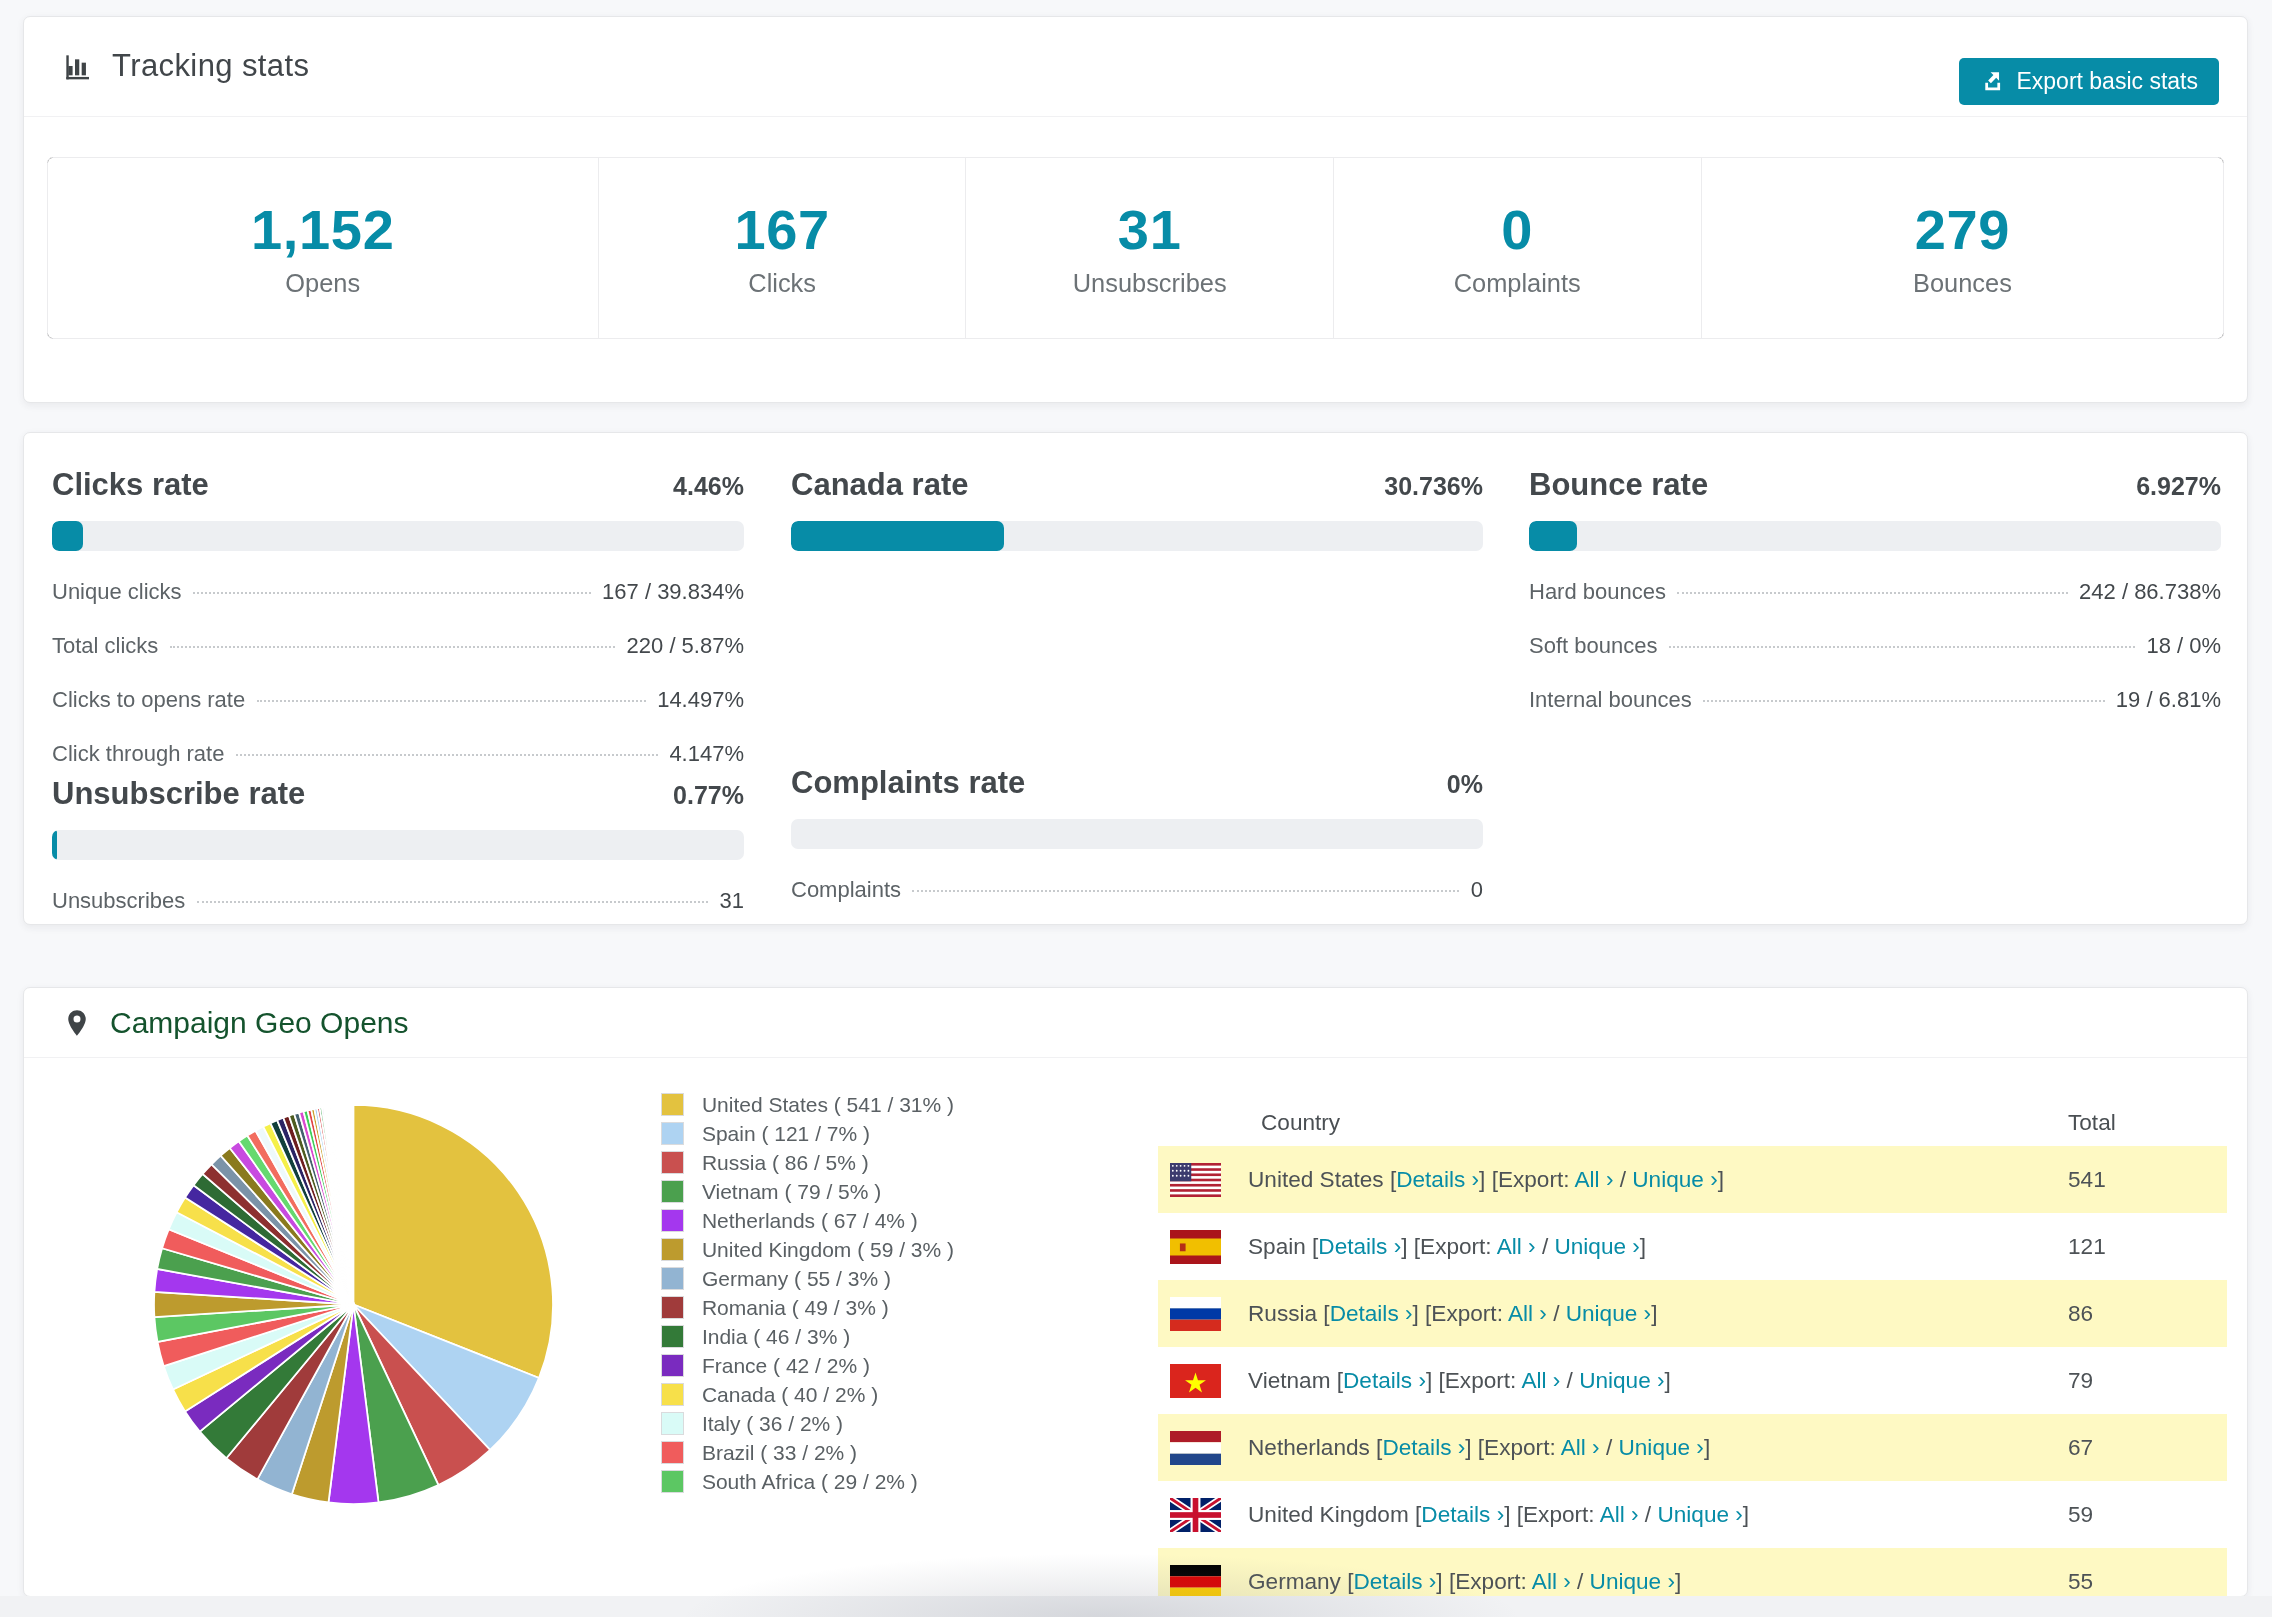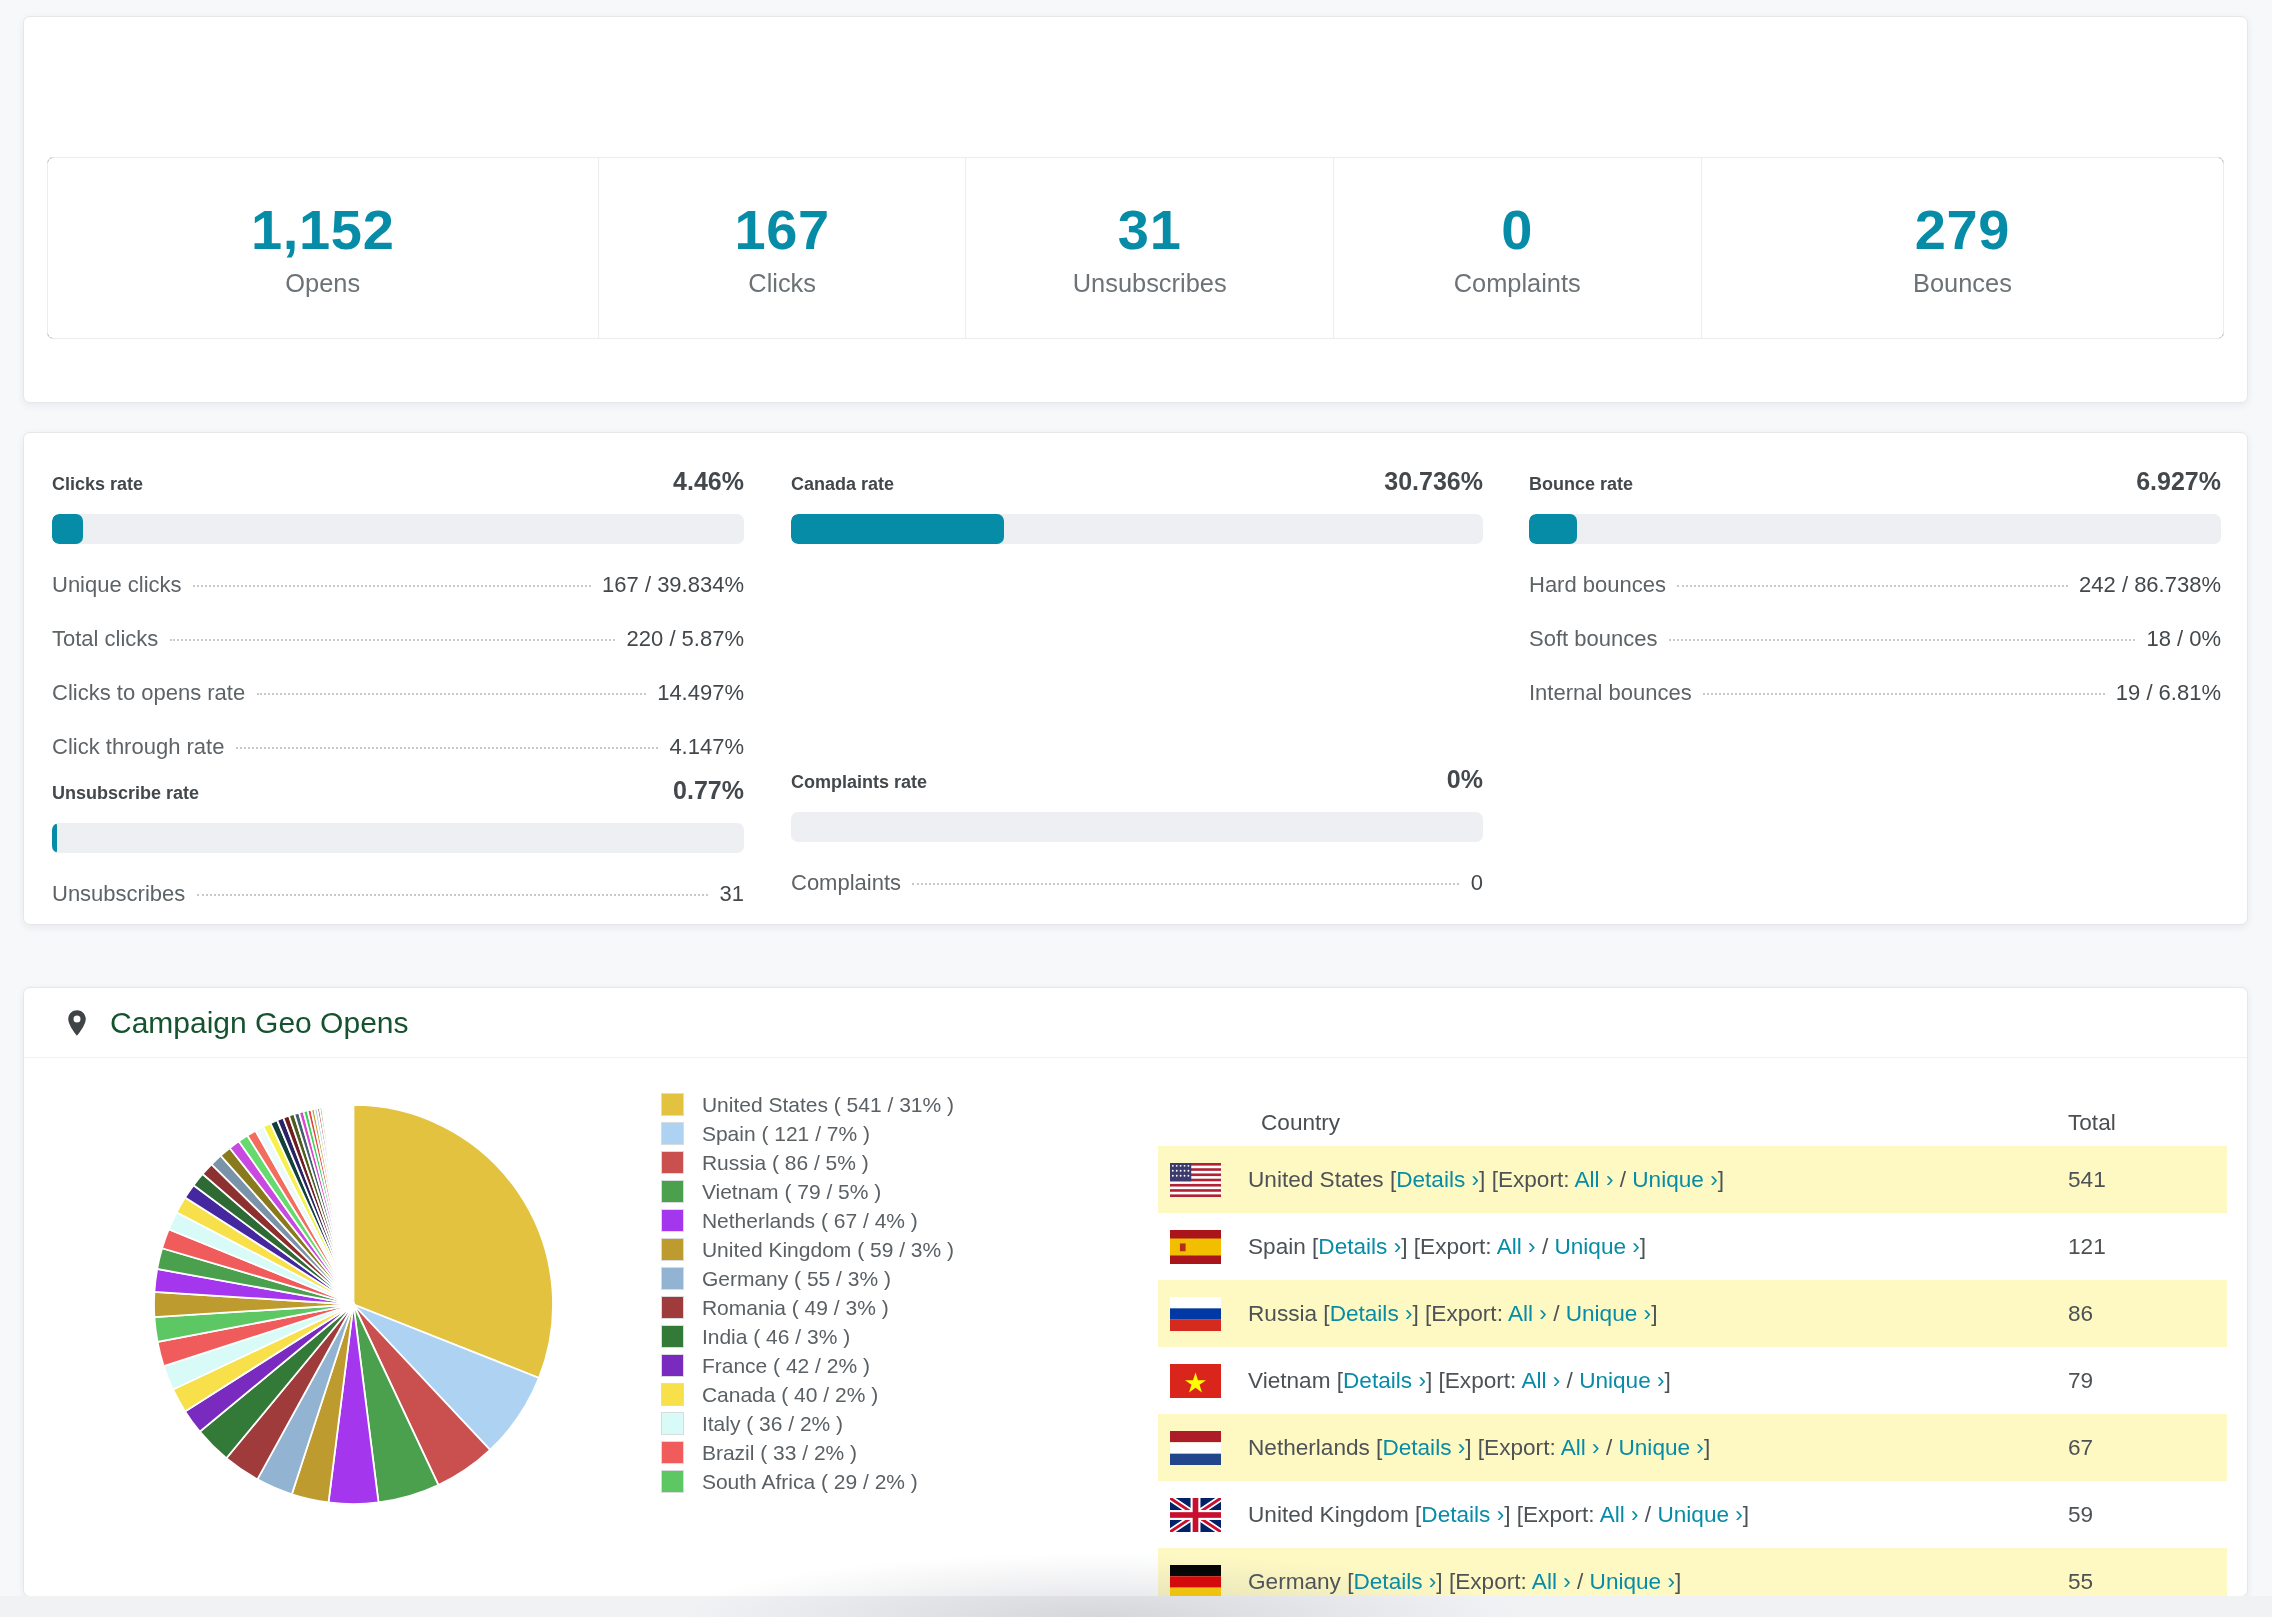--- a/index.html
+++ b/index.html
@@ -41,21 +41,21 @@
     display:flex;flex-direction:column;align-items:center;justify-content:center;
     border-right:0.7px solid #ececee;background:#fff;
   }
   .stat-box:last-child{border-right:none;}
   .stat-value{font-size:56px;font-weight:bold;color:#078ca7;letter-spacing:0.7px;}
   .stat-label{font-size:25.4px;color:#6c7276;margin-top:7px;}
   
   #card-rates{top:432px;height:493px;}
   .rate-col{position:absolute;width:692px;}
   .rate-head{display:flex;justify-content:space-between;align-items:baseline;}
-  .rate-title{font-size:18px;font-weight:bold;color:#43484c;}
+  .rate-title{font-size:31px;font-weight:bold;color:#43484c;}
   .rate-value{font-size:25px;font-weight:bold;color:#43484c;}
   .bar{height:30px;background:#edeff2;border-radius:7px;margin-top:18.4px;overflow:hidden;}
   .bar-fill{height:100%;background:#078ca7;border-radius:7px;}
   .rrows{margin-top:15.5px;}
   .rrow{display:flex;align-items:baseline;margin-top:28px;font-size:22px;}
   .rlabel{color:#5d6367;white-space:nowrap;}
   .rleader{flex:1;border-bottom:2.1px dotted #c7cacd;margin:0 11.3px;transform:translateY(-5px);}
   .rvalue{color:#43484c;white-space:nowrap;}
   
   #card-geo{top:987px;height:610px;overflow:hidden;}
@@ -87,20 +87,39 @@
   #bottom-blur{
     position:absolute;left:678px;top:1553px;width:847px;height:65px;
     background:radial-gradient(ellipse at 50% 100%, rgba(110,115,130,.22), rgba(110,115,130,0) 70%);
     pointer-events:none;
   }
 </style>
 </head>
 <body>
 
 <div class="card" id="card-tracking">
+  <div class="card-header">
+    <span class="hdr-icon">
+      <svg viewBox="0 0 24 24" width="32" height="32" fill="#3f4447">
+        <rect x="4" y="12" width="3.2" height="7"></rect>
+        <rect x="9" y="7" width="3.2" height="12"></rect>
+        <rect x="14" y="9.5" width="3.2" height="9.5"></rect>
+        <rect x="2.5" y="20.2" width="17" height="1.8"></rect>
+        <rect x="2.5" y="4" width="1.8" height="18"></rect>
+      </svg>
+    </span>
+    <span class="card-title">Tracking stats</span>
+    <button class="export-btn">
+      <svg viewBox="0 0 24 24" fill="#ffffff">
+        <path d="M5 14h2.6v4.4h8.8V14H19v7H5z"></path>
+        <path d="M10 4h8v8l-2.7-2.7-5 5-2.6-2.6 5-5z"></path>
+      </svg>
+      <span>Export basic stats</span>
+    </button>
+  </div>
   <div id="summary-row">
       <div class="stat-box">
         <div class="stat-value">1,152</div>
         <div class="stat-label">Opens</div>
       </div>
       <div class="stat-box">
         <div class="stat-value">167</div>
         <div class="stat-label">Clicks</div>
       </div>
       <div class="stat-box">

